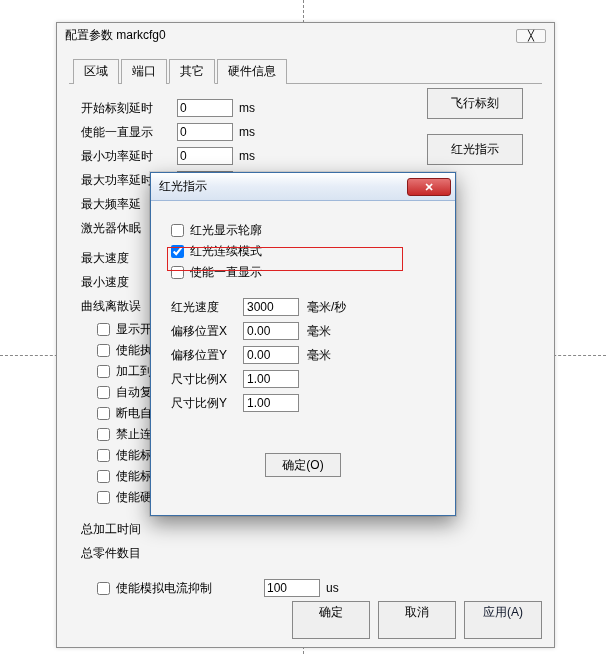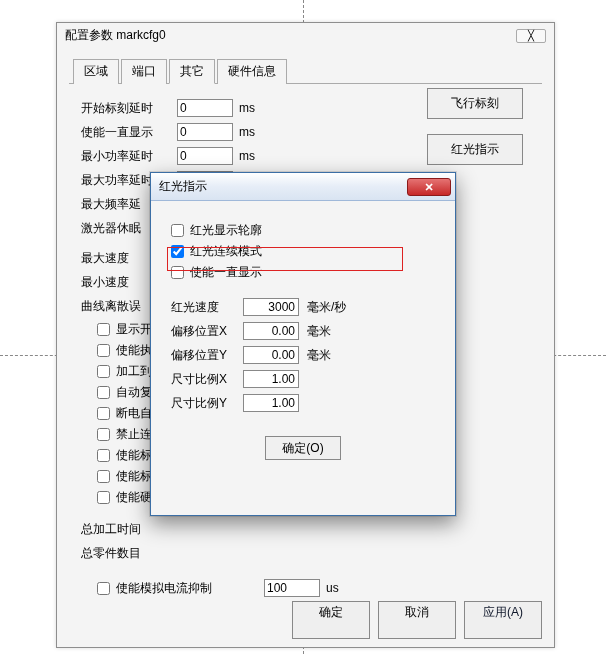--- a/index.html
+++ b/index.html
@@ -179,29 +179,29 @@
     align-items: center;
     height: 22px;
     margin-bottom: 2px;
   }
   .modal-lbl { width: 72px; }
   .modal-inp {
     width: 56px; height: 18px;
     border: 1px solid #888;
     padding: 0 3px;
     background: #fff;
-    text-align: right;
+    text-align: left;
     font-size: 12px;
   }
   .modal-unit { margin-left: 8px; }
   .modal-buttons {
     display: flex;
     gap: 24px;
     justify-content: center;
-    margin-top: 22px;
+    margin-top: 39px;
   }
   .modal-btn {
     border: 1px solid #888;
     background: #f0f0f0;
     width: 76px; height: 24px;
     line-height: 22px;
     text-align: center;
     cursor: pointer;
   }
 </style>

